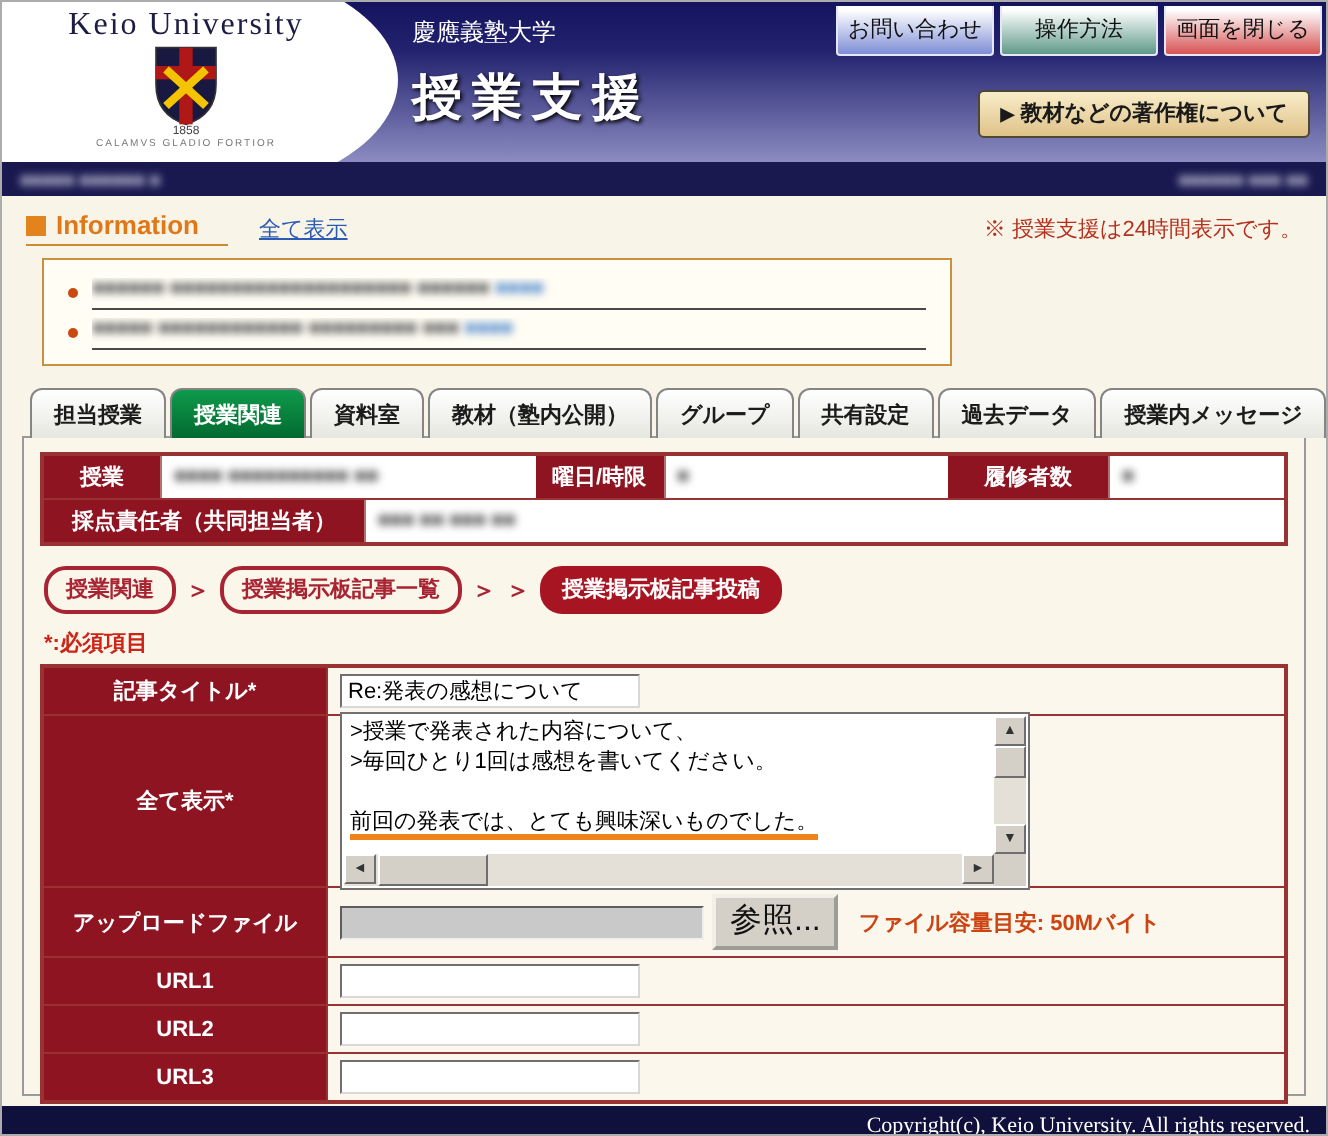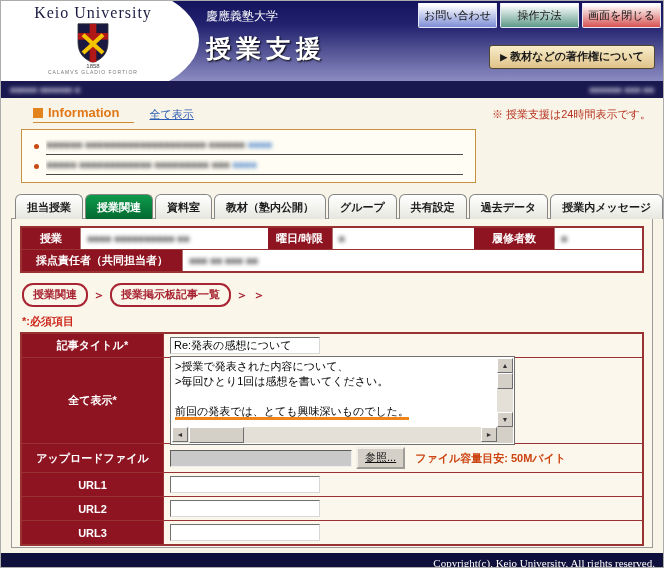--- a/index.html
+++ b/index.html
@@ -26,21 +26,21 @@
   .copyright-btn .arr { font-size:9px; margin-right:3px; }
 
   
   .status-bar { height:17px; background:#191950; display:flex; justify-content:space-between; align-items:center; padding:0 9px; }
   .redacted-light { color:#b9b9d0; filter:blur(2px); font-size:9px; }
   .redacted-dark { color:#5c5c5c; filter:blur(2px); }
   .redacted-link { color:#5b8fd0; filter:blur(2px); }
 
   
   .info-section { padding:7px 10px 5px 12px; position:relative; }
-  .info-head { display:flex; align-items:center;margin-left:20px; }
+  .info-head { display:flex; align-items:center; }
   .info-title-wrap { display:inline-flex; align-items:center; gap:5px; border-bottom:1px solid #d08a2e; padding:0 14px 2px 0; }
   .info-square { width:10px; height:10px; background:#e2831e; }
   .info-title { color:#e07818; font-weight:bold; font-size:13px; }
   .show-all { margin-left:16px; color:#2b5bb4; font-size:11px; text-decoration:underline; cursor:pointer; }
   .sys-note { position:absolute; right:12px; top:9px; color:#b5301d; font-size:11px; }
   .info-box { margin:6px 0 0 8px; width:455px; border:1px solid #c89040; background:#fffdf4; padding:5px 12px 7px; }
   .info-item { display:flex; align-items:flex-start; gap:7px; padding:4px 0 0; cursor:pointer; }
   .dot { width:5px; height:5px; border-radius:50%; background:#c84a10; margin-top:5px; flex:none; }
   .info-item-text { flex:1; border-bottom:1px solid #4a4a4a; padding-bottom:4px; font-size:10px; white-space:nowrap; overflow:hidden; }
 
@@ -79,21 +79,21 @@
   .vsb { position:absolute; top:1px; right:1px; bottom:17px; width:16px; background:#e4e0d8; }
   .hsb { position:absolute; left:1px; bottom:1px; right:17px; height:16px; background:#e4e0d8; display:flex; justify-content:space-between; }
   .sb-btn { width:16px; height:15px; background:#d4d0c8; border:1px solid; border-color:#fff #6e6e6e #6e6e6e #fff; font-size:7px; color:#333; text-align:center; line-height:13px; cursor:pointer; }
   .vsb .sb-btn { position:absolute; left:0; }
   .vsb .up { top:0; } .vsb .down { bottom:0; }
   .vsb .thumb { position:absolute; left:0; top:15px; width:16px; height:16px; background:#d4d0c8; border:1px solid; border-color:#fff #6e6e6e #6e6e6e #fff; }
   .hsb .thumb { width:55px; height:16px; background:#d4d0c8; border:1px solid; border-color:#fff #6e6e6e #6e6e6e #fff; position:absolute; left:17px; }
   .sb-corner { position:absolute; right:1px; bottom:1px; width:16px; height:16px; background:#d4d0c8; }
 
   .file-input { width:182px; height:17px; background:#c9c9c9; border:1px solid #5e5e5e; border-right-color:#efefef; border-bottom-color:#efefef; cursor:default; }
-  .browse-btn { background:#d4d0c8; border:2px outset #f2efe8; font-size:11px; padding:1px 7px 2px; cursor:pointer; color:#111;text-decoration:underline; }
+  .browse-btn { background:#d4d0c8; border:2px outset #f2efe8; font-size:16px; padding:1px 7px 2px; cursor:pointer; color:#111; }
   .size-note { color:#cc4412; font-size:11px; font-weight:bold; margin-left:6px; }
 
   .actions { margin-top:9px; display:flex; align-items:center; gap:16px; }
   .annot-box { border:4px solid #ef8418; padding:3px 4px; display:inline-block; line-height:0; }
   .sys-btn { background:linear-gradient(#f5f5f2,#bcbcb6); border:2px outset #e9e9e2; font-size:11px; font-weight:bold; padding:2px 8px 3px; color:#111; cursor:pointer; line-height:normal; }
 
   .footer { position:absolute; bottom:0; left:0; right:0; height:14px; background:#10103c; color:#fff; font-family:Liberation Serif, serif; font-size:11px; text-align:right; line-height:20px; padding-right:8px; }
 </style>
 </head>
 <body>
@@ -189,20 +189,21 @@
           </div>
       </div>
     </div>
 
     <div class="crumbs">
       <span class="crumb">授業関連</span>
       <span class="crumb-sep">＞</span>
       <span class="crumb">授業掲示板記事一覧</span>
       <span class="crumb-sep">＞</span>
       <span class="crumb-sep">＞</span>
+      <span class="crumb active">授業掲示板記事投稿</span>
     </div>
 
     <div class="req-note">*:必須項目</div>
 
     <div class="form-table">
       <div class="form-row">
         <div class="f-label">記事タイトル*</div>
         <div class="f-value">
           <input class="text-input" style="width: 150px;" type="text" value="Re:発表の感想について">
         </div>

